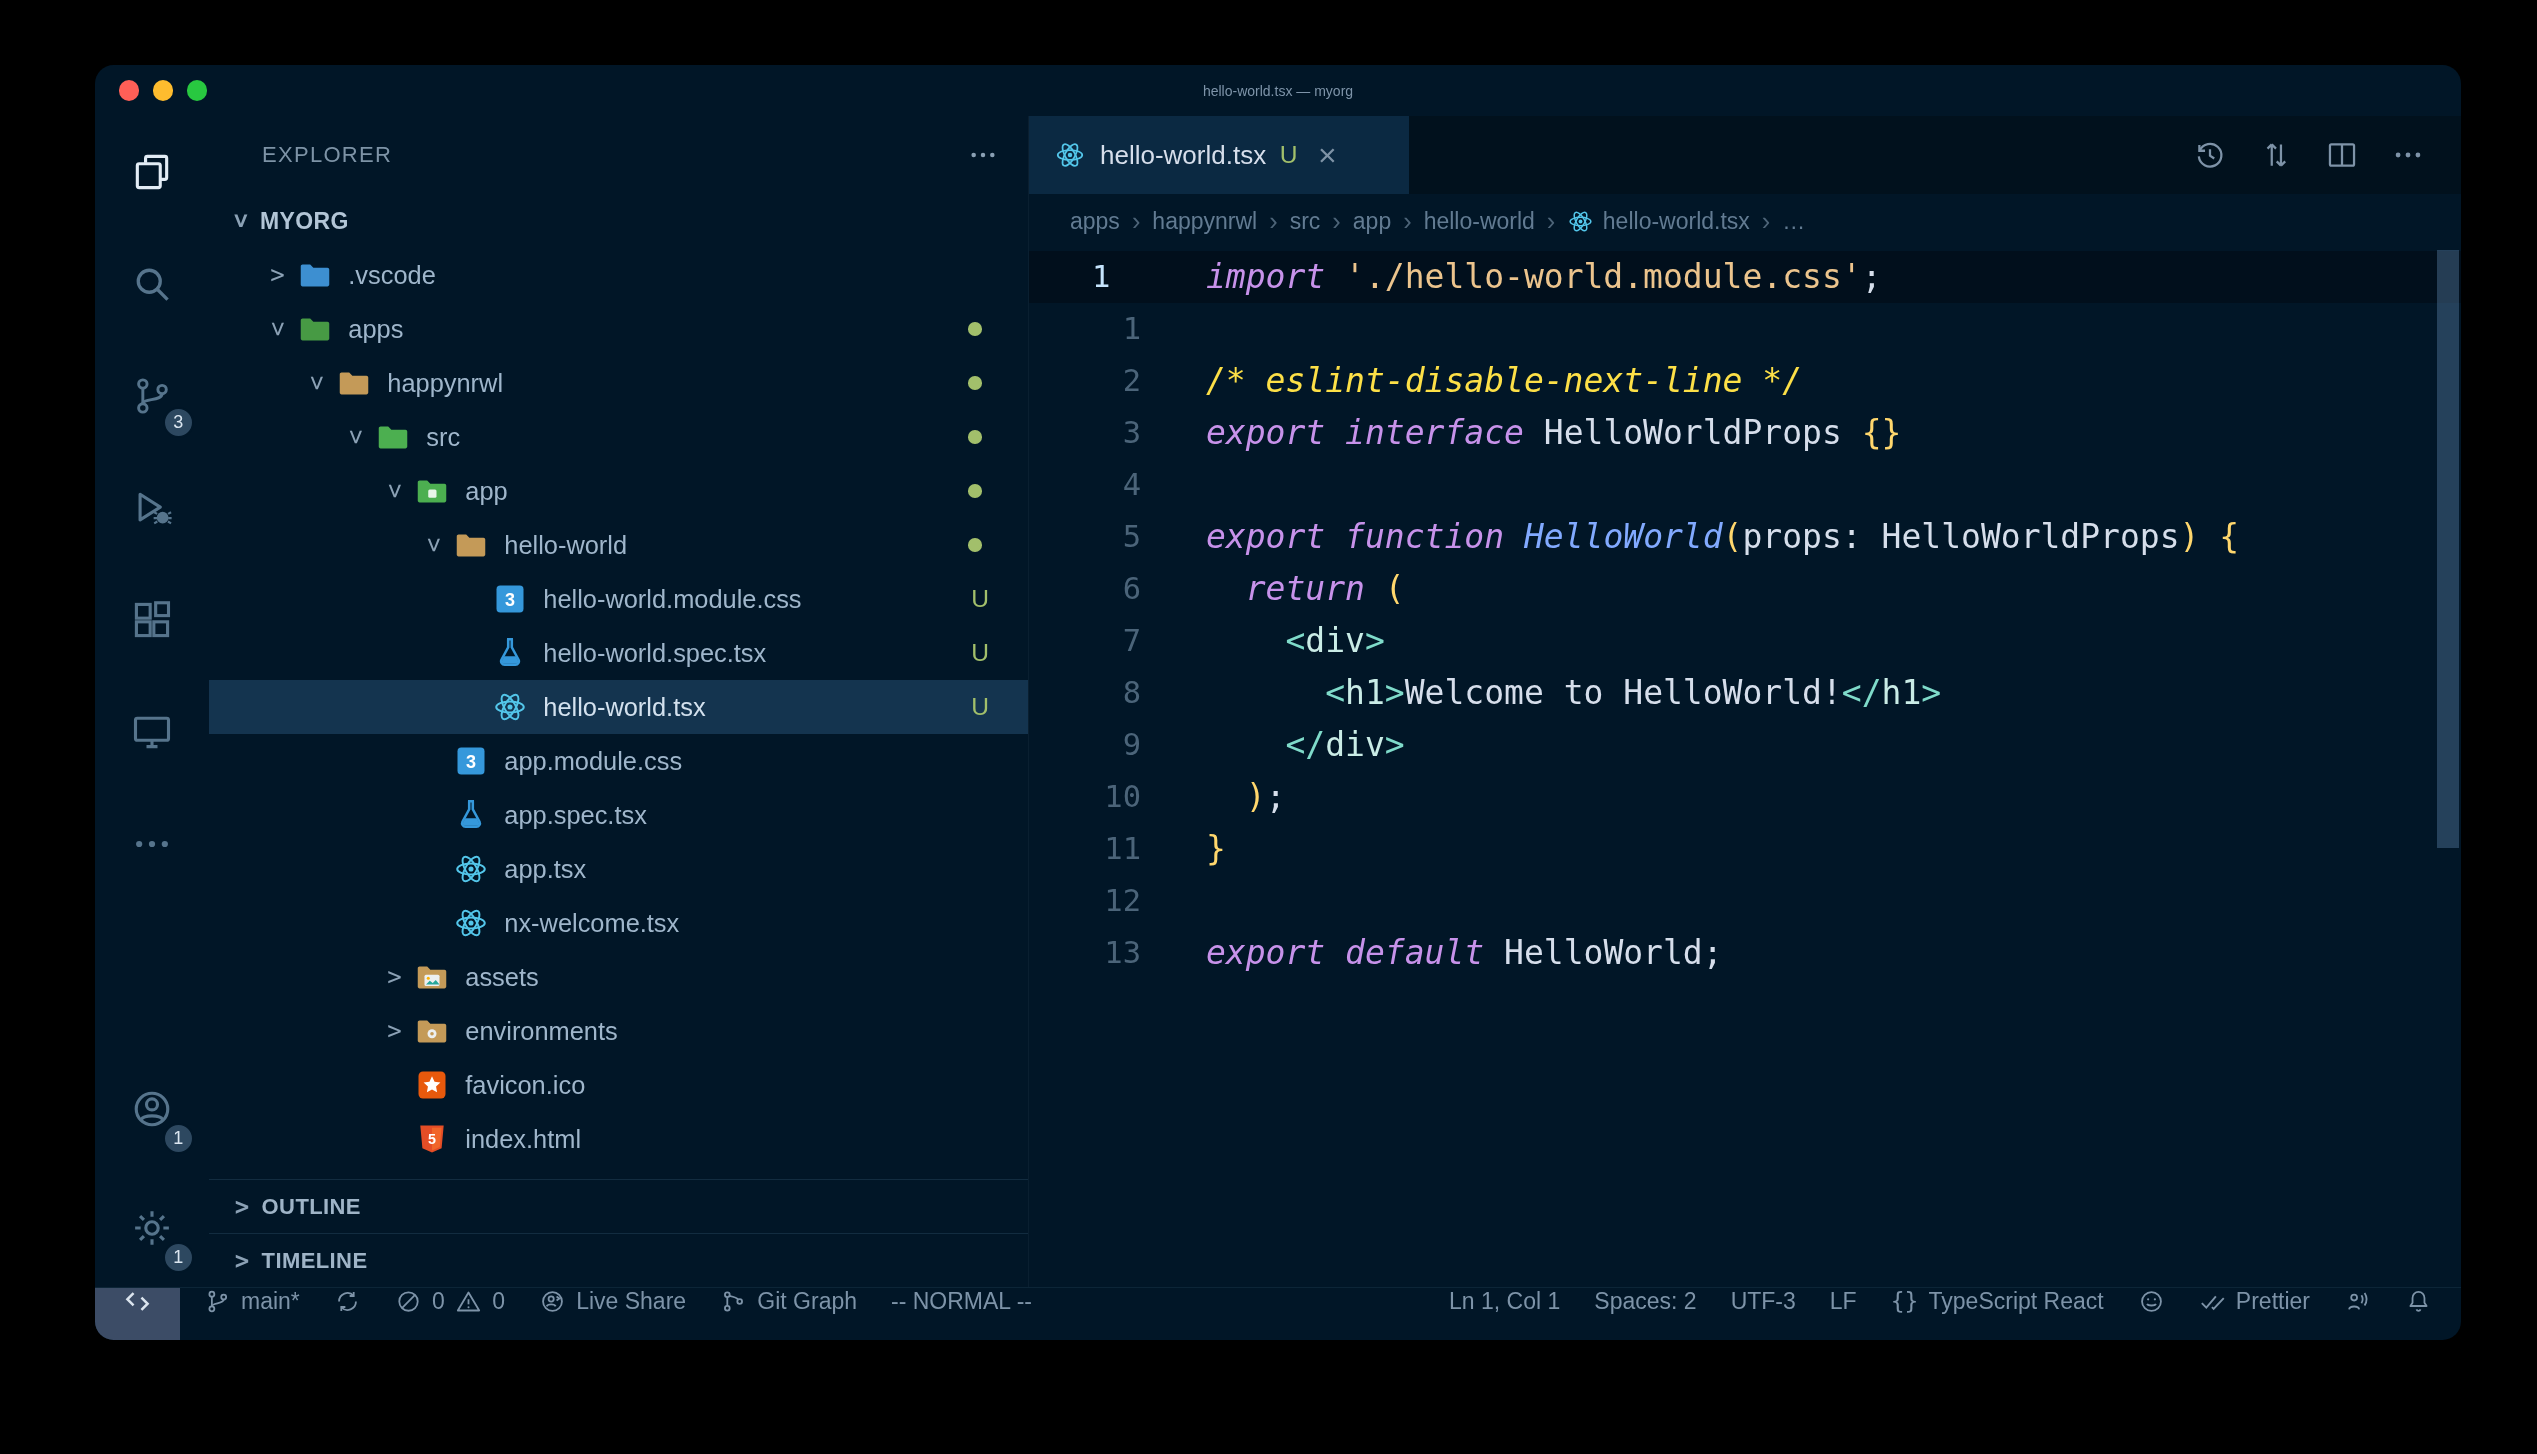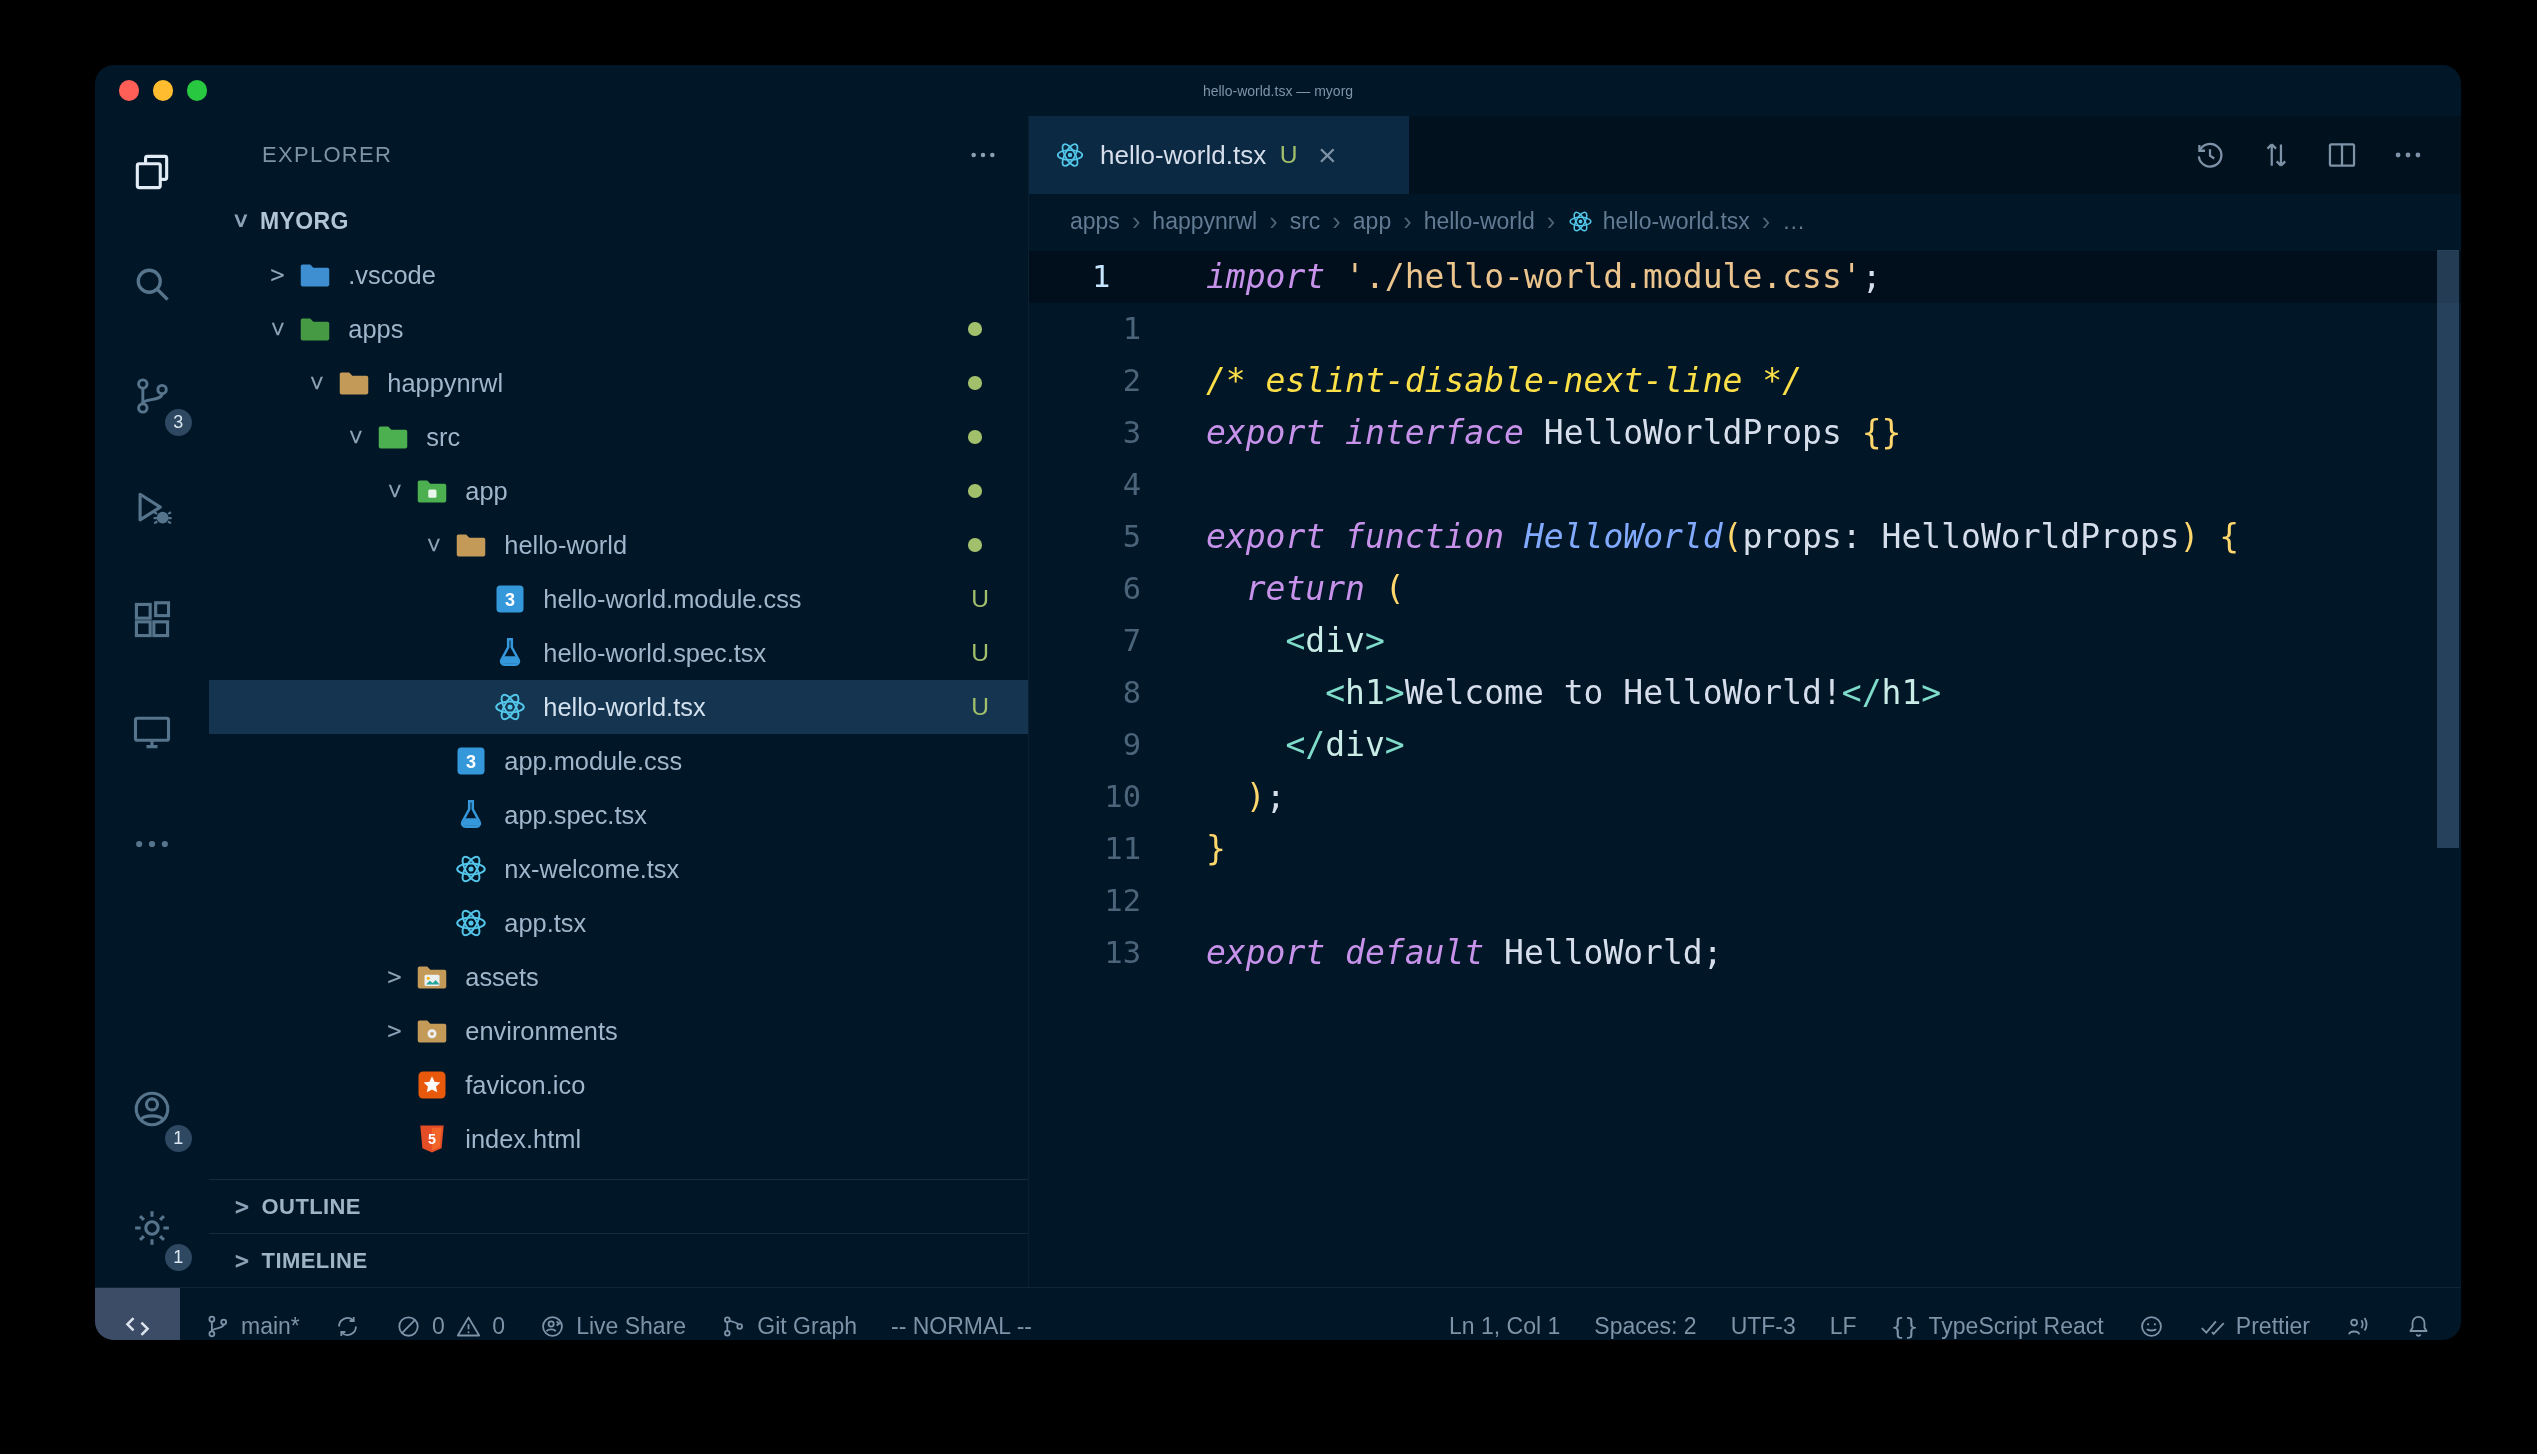--- a/index.html
+++ b/index.html
@@ -84,21 +84,21 @@
   .tk-fn{color:#82aaff;font-style:italic;}
   .tk-pln{color:#d6deeb;}
   .tk-br{color:#ffd76d;}
   .tk-tb{color:#7fdbca;}
   .tk-tag{color:#caece6;}
   .scrollbar{position:absolute;top:1.7px;right:2.5px;width:22px;height:598px;background:rgba(96,138,177,.38);cursor:pointer;}
 
   
   .statusbar{height:53px;flex:0 0 53px;display:flex;align-items:center;border-top:0.8px solid #0c2537;
     font-size:23px;color:#7d93a8;}
-  .st-item{display:flex;align-items:flex-end;gap:10.2px;padding:0 17px;height:100%;cursor:pointer;white-space:nowrap;}
+  .st-item{display:flex;align-items:flex-start;gap:10.2px;padding:0 17px;height:100%;cursor:pointer;white-space:nowrap;}
   .st-item .ic{display:inline-flex;}
   .st-item .ic svg{width:27px;height:27px;}
   .st-item.boxed{background:#3c4c66;color:#dbe4ee;padding:0 29px;margin-right:6.8px;}
   .st-right{margin-left:auto;display:flex;height:100%;padding-right:12px;}
   .braces{font-family:"DejaVu Sans Mono",monospace;font-size:23px;}
 
   .ic{display:inline-flex;align-items:center;justify-content:center;}
 </style>
 </head>
 <body>
@@ -341,33 +341,33 @@
             <div class="row " style="padding-left:205px">
               <span class="chev"></span>
               <span class="ic ">
                 <svg viewBox="0 0 24 24" fill="none" stroke="#53c6ea" stroke-width="1.3">
                   <ellipse cx="12" cy="12" rx="9.2" ry="3.7"></ellipse>
                   <ellipse cx="12" cy="12" rx="9.2" ry="3.7" transform="rotate(60 12 12)"></ellipse>
                   <ellipse cx="12" cy="12" rx="9.2" ry="3.7" transform="rotate(120 12 12)"></ellipse>
                   <circle cx="12" cy="12" r="1.7" fill="#53c6ea" stroke="none"></circle>
                 </svg>
               </span>
-              <span class="lbl">nx-welcome.tsx</span>
+              <span class="lbl">app.tsx</span>
             </div>
             <div class="row " style="padding-left:205px">
               <span class="chev"></span>
               <span class="ic ">
                 <svg viewBox="0 0 24 24" fill="none" stroke="#53c6ea" stroke-width="1.3">
                   <ellipse cx="12" cy="12" rx="9.2" ry="3.7"></ellipse>
                   <ellipse cx="12" cy="12" rx="9.2" ry="3.7" transform="rotate(60 12 12)"></ellipse>
                   <ellipse cx="12" cy="12" rx="9.2" ry="3.7" transform="rotate(120 12 12)"></ellipse>
                   <circle cx="12" cy="12" r="1.7" fill="#53c6ea" stroke="none"></circle>
                 </svg>
               </span>
-              <span class="lbl">app.tsx</span>
+              <span class="lbl">nx-welcome.tsx</span>
             </div>
             <div class="row " style="padding-left:166px">
               <span class="chev ">&gt;</span>
               <span class="ic ">
                 <svg viewBox="0 0 24 24">
                   <path d="M2.5 6.2c0-.7.6-1.2 1.2-1.2h5.1l2.1 2.2h9.4c.7 0 1.2.6 1.2 1.2v10c0 .7-.6 1.2-1.2 1.2H3.7c-.7 0-1.2-.6-1.2-1.2z" fill="#c49a58"></path>
                   <rect x="7" y="10.5" width="10" height="7.5" rx="1" fill="#eceff1"></rect>
                   <circle cx="9.5" cy="12.8" r="1" fill="#ffb300"></circle>
                   <path d="M8 17l2.5-2.5 2 1.5 2-2 2.5 3z" fill="#26a69a"></path>
                 </svg>

